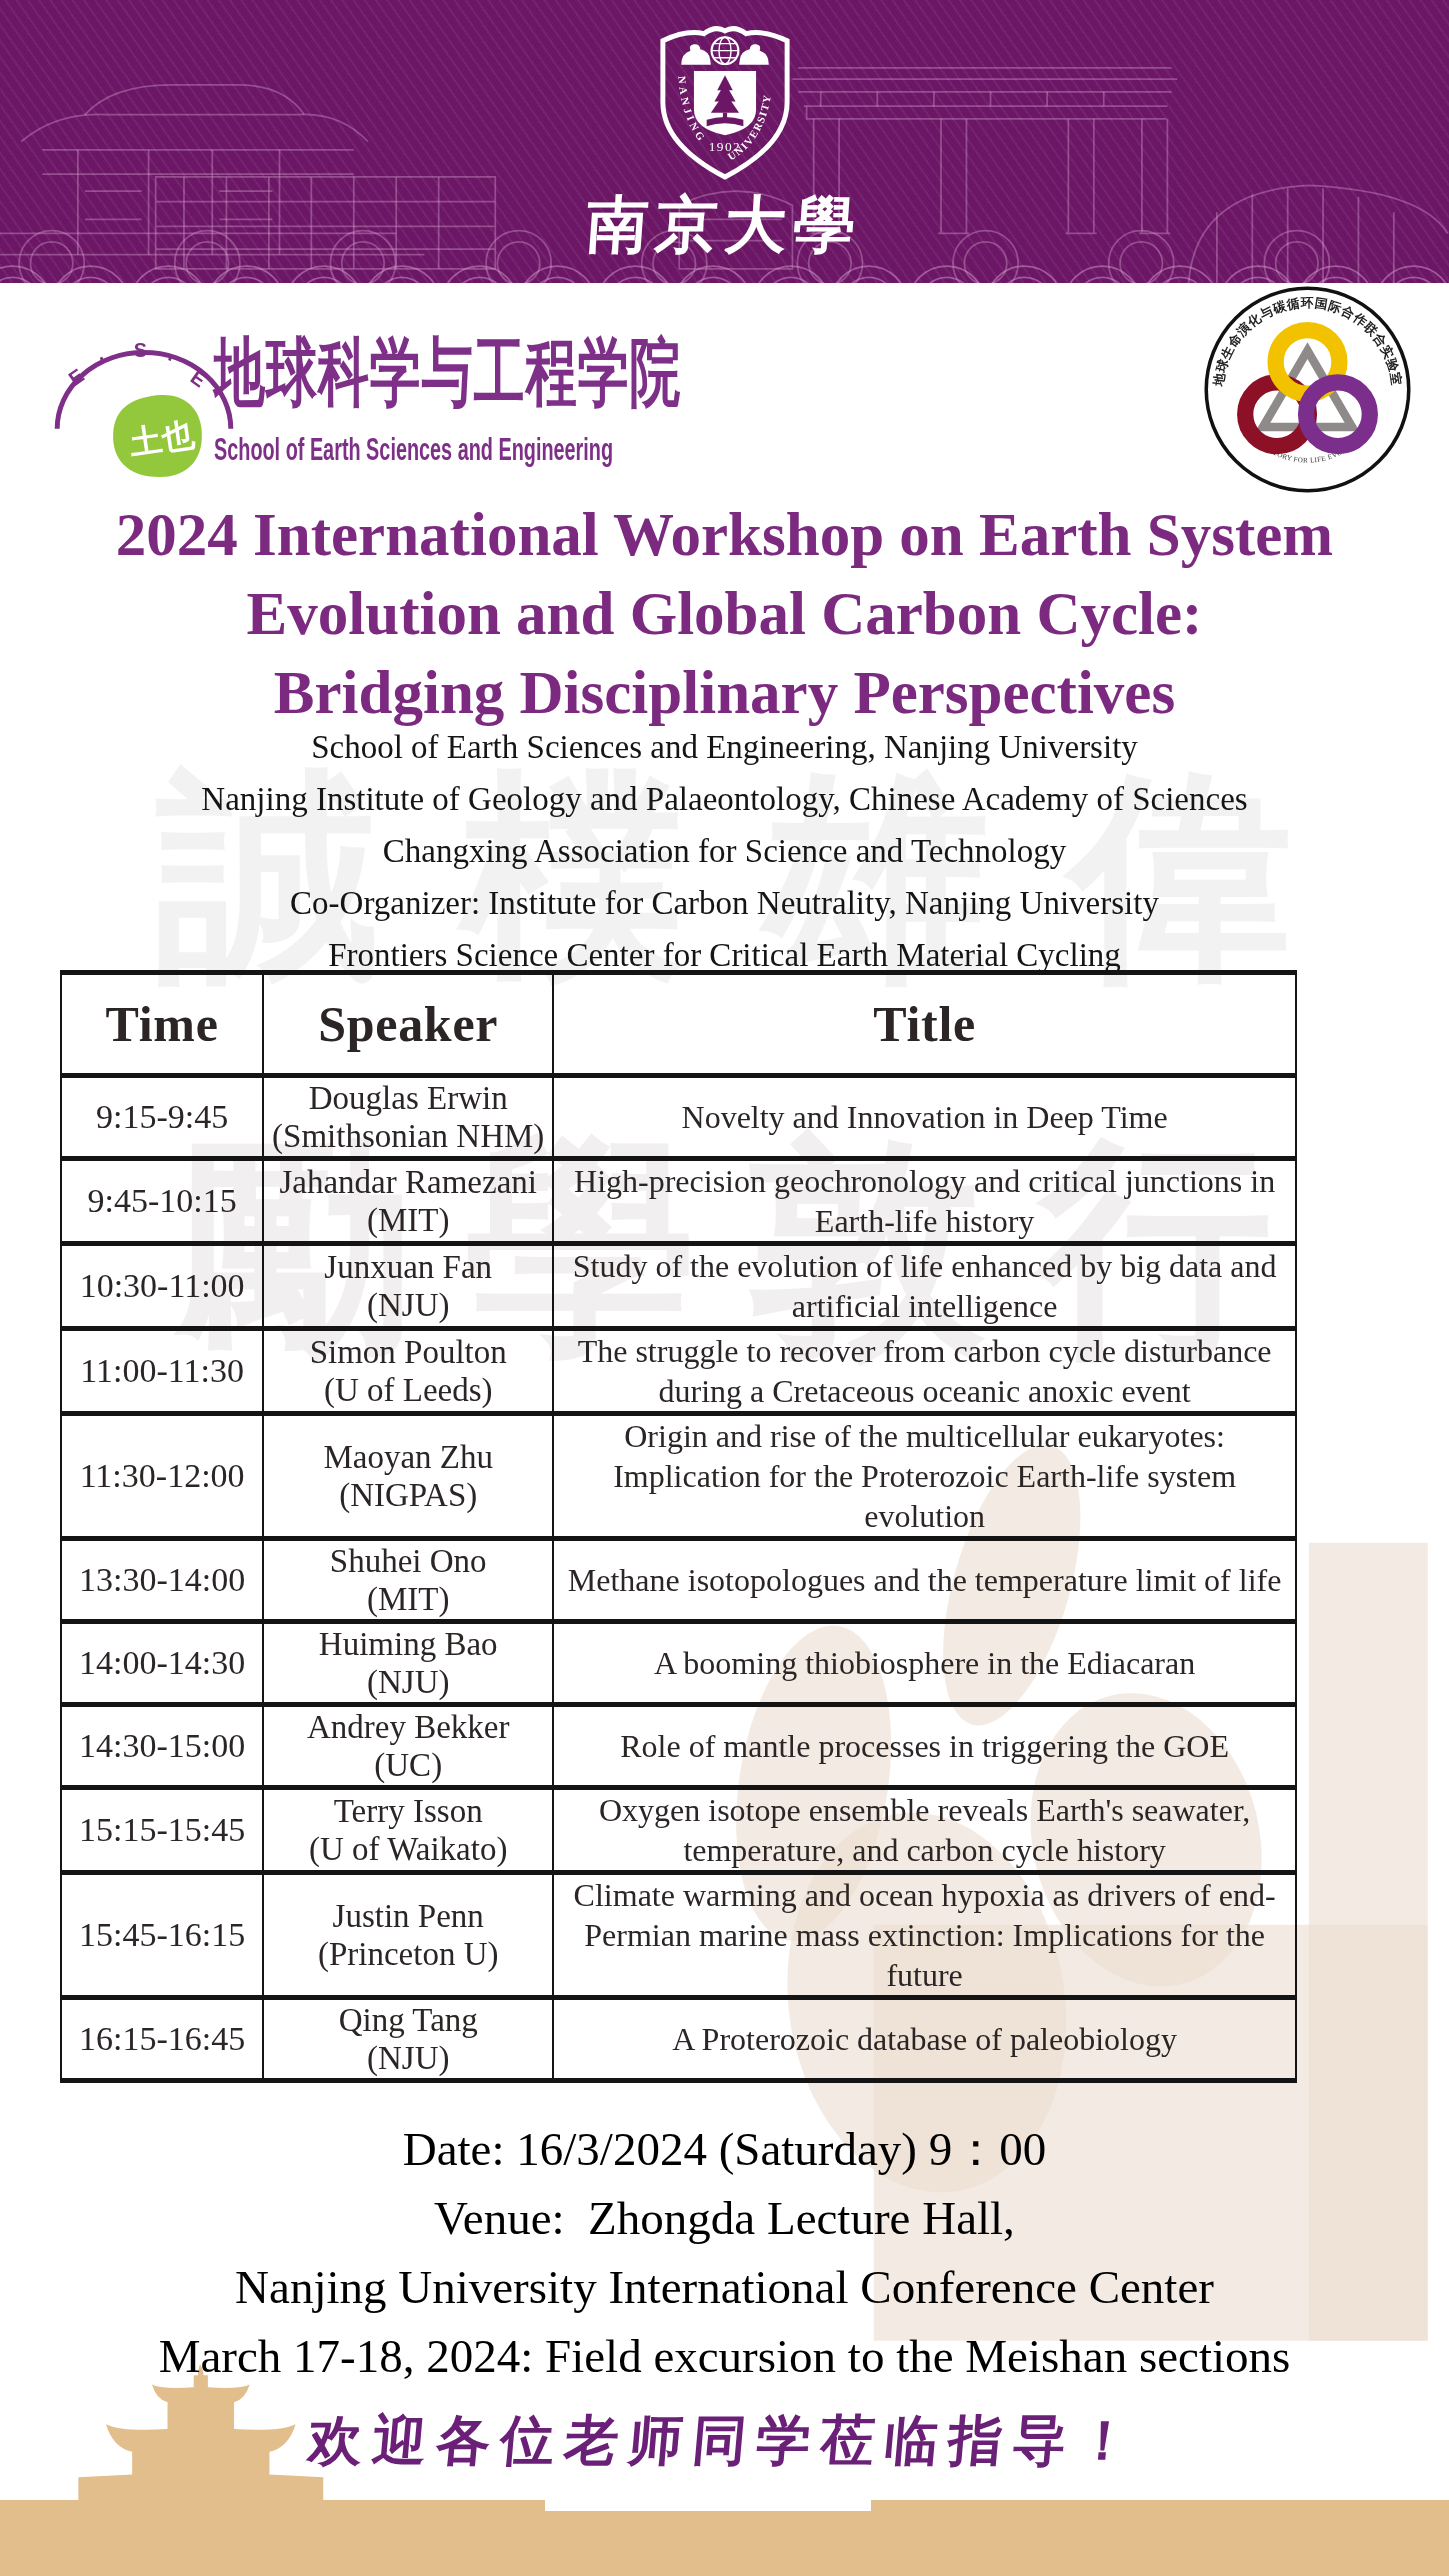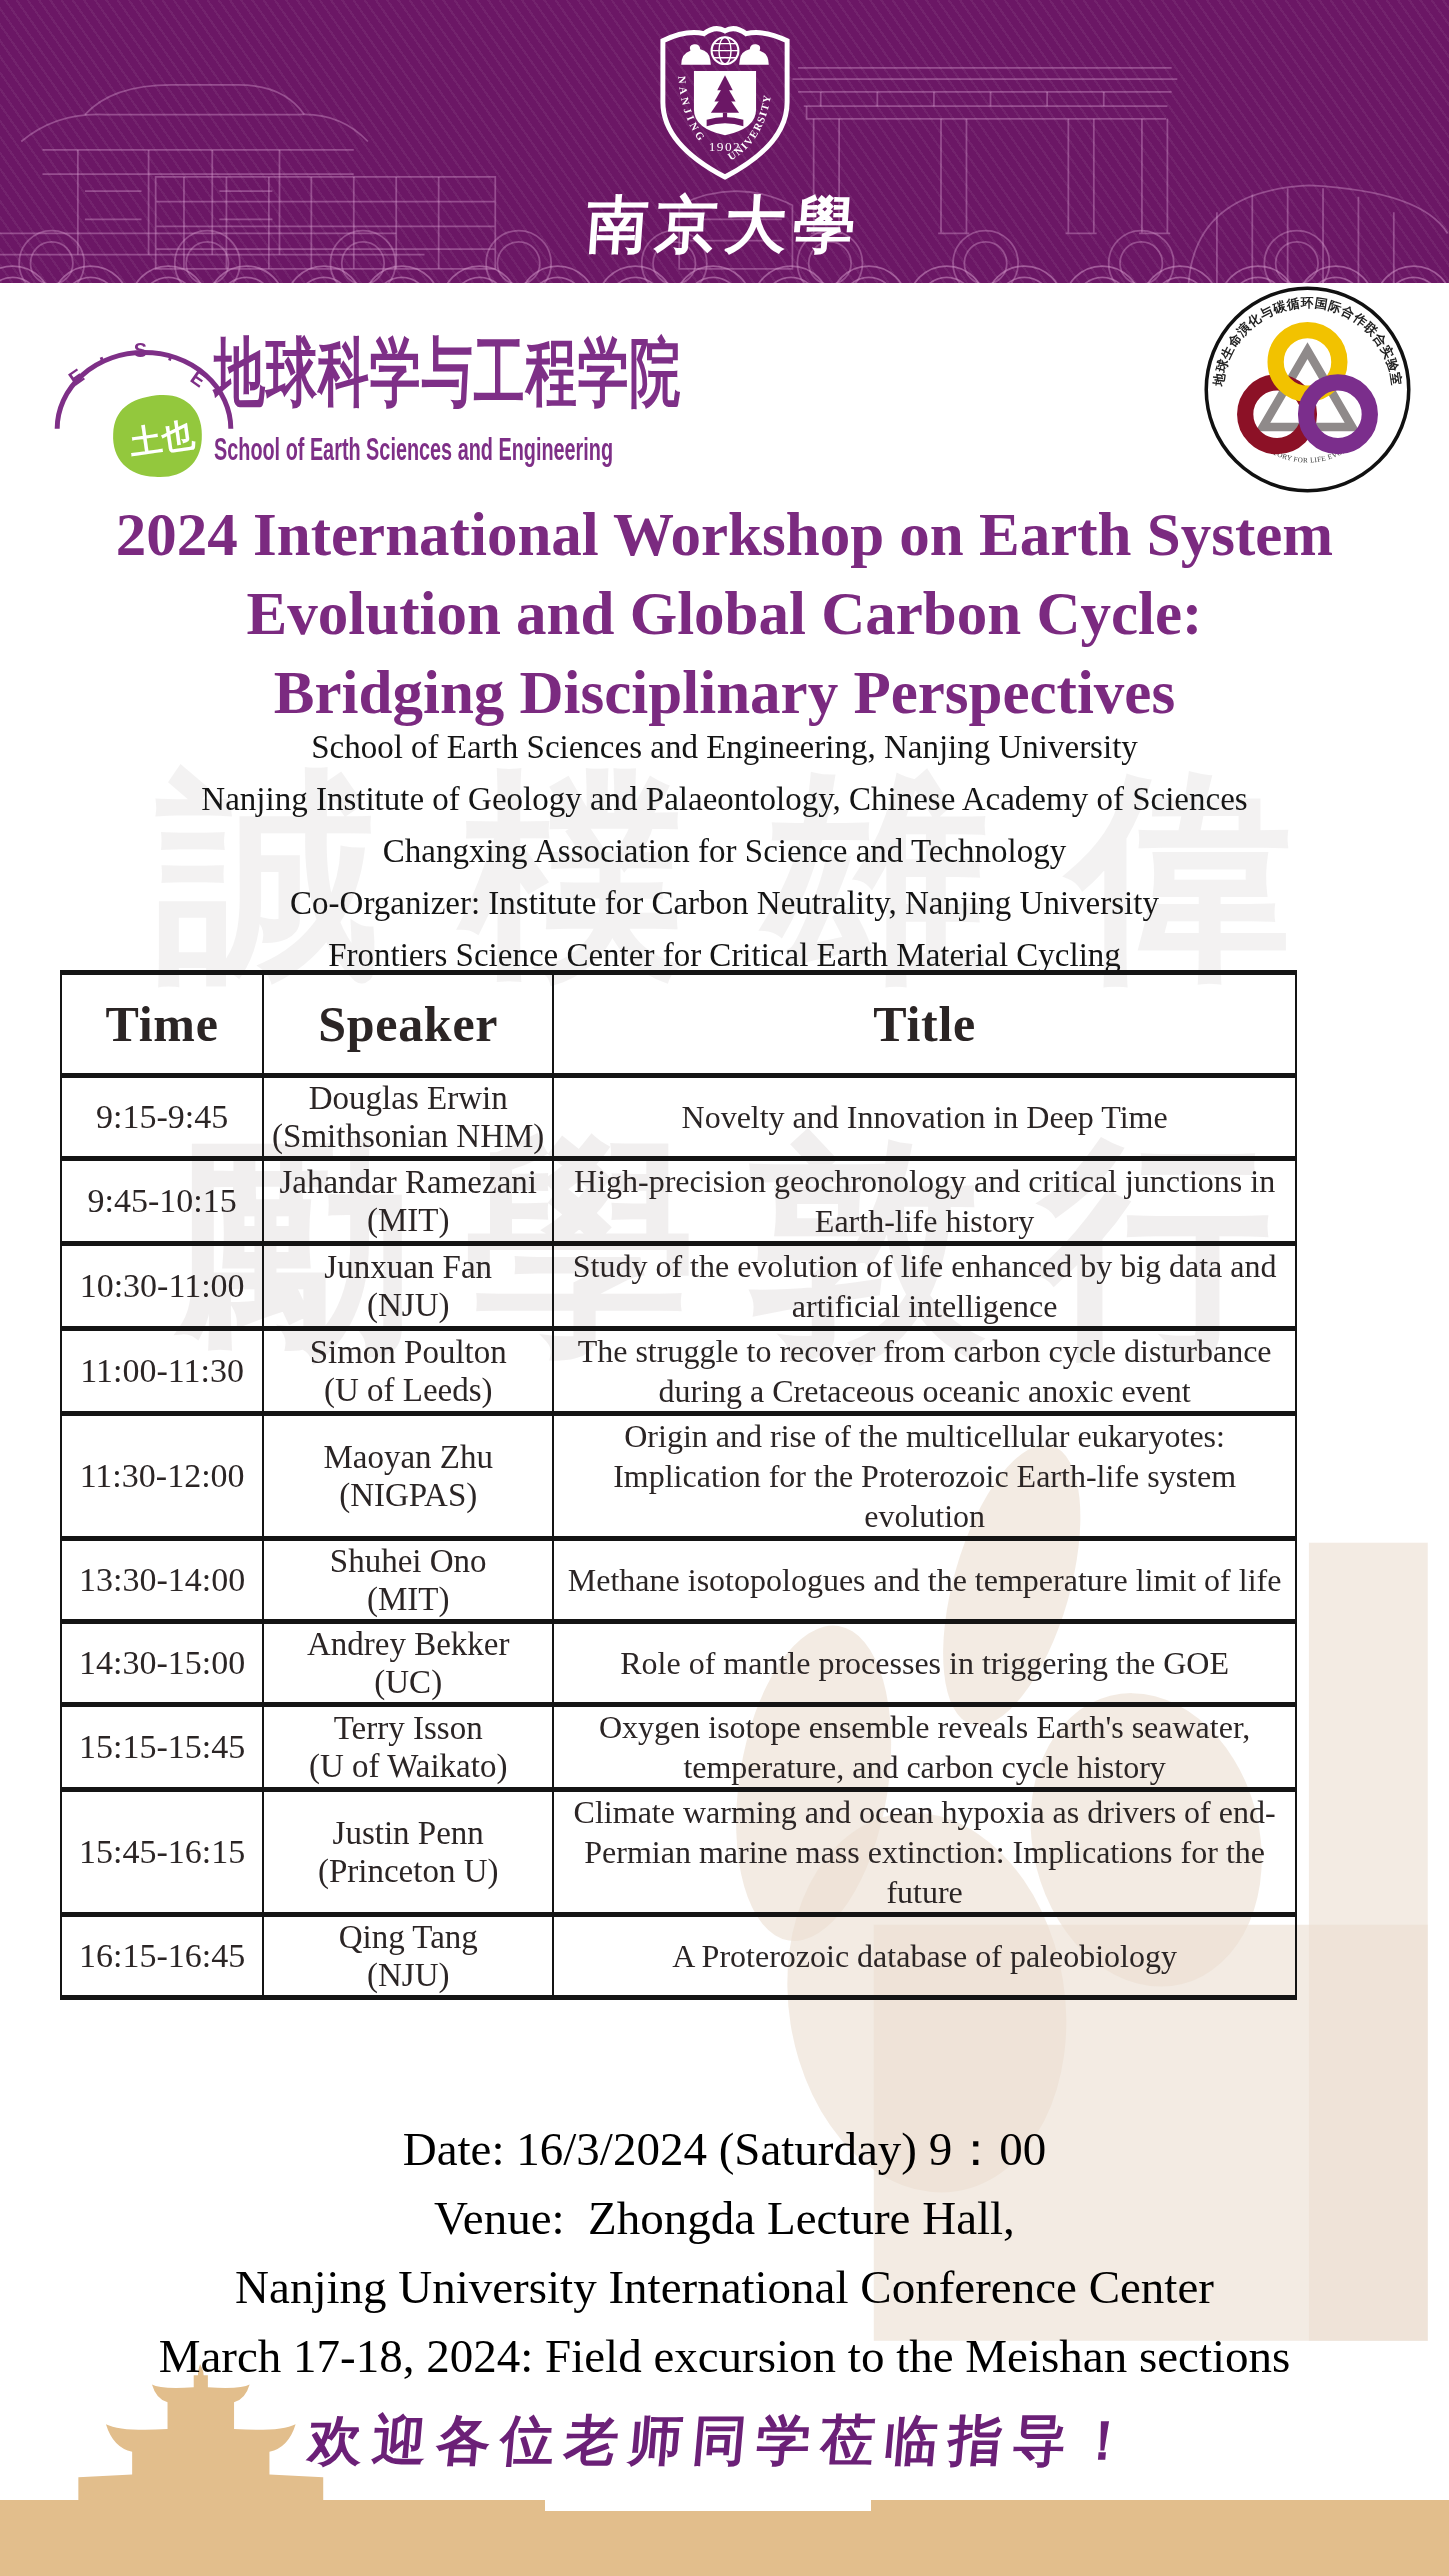--- a/index.html
+++ b/index.html
@@ -327,20 +327,28 @@
   </tr>
   <tr>
     <td class="c-time">13:30-14:00</td>
     <td class="c-spk">
           <span class="spk-name">Shuhei Ono</span>
           <span class="spk-aff">(MIT)</span>
         </td>
     <td class="c-ttl">Methane isotopologues and the temperature limit of life</td>
   </tr>
   <tr>
+    <td class="c-time">14:00-14:30</td>
+    <td class="c-spk">
+          <span class="spk-name">Huiming Bao</span>
+          <span class="spk-aff">(NJU)</span>
+        </td>
+    <td class="c-ttl">A booming thiobiosphere in the Ediacaran</td>
+  </tr>
+  <tr>
     <td class="c-time">14:30-15:00</td>
     <td class="c-spk">
           <span class="spk-name">Andrey Bekker</span>
           <span class="spk-aff">(UC)</span>
         </td>
     <td class="c-ttl">Role of mantle processes in triggering the GOE</td>
   </tr>
   <tr>
     <td class="c-time">15:15-15:45</td>
     <td class="c-spk">

